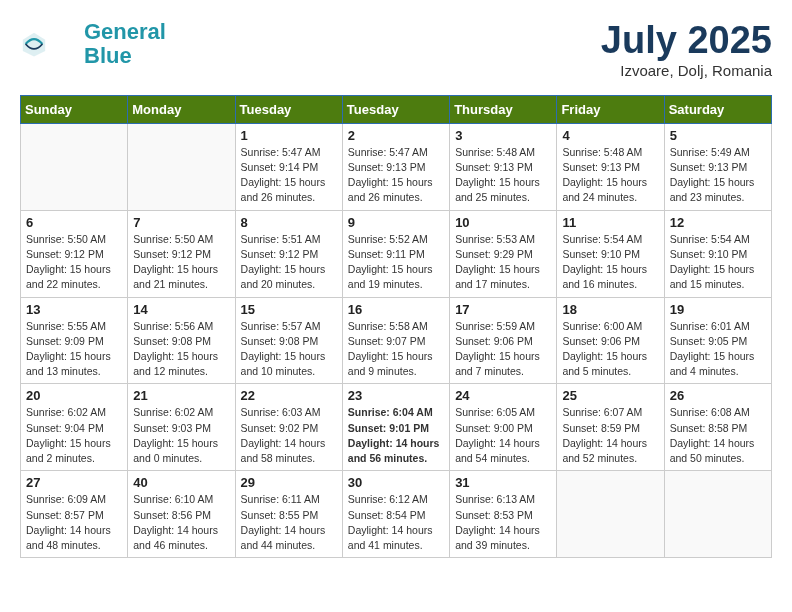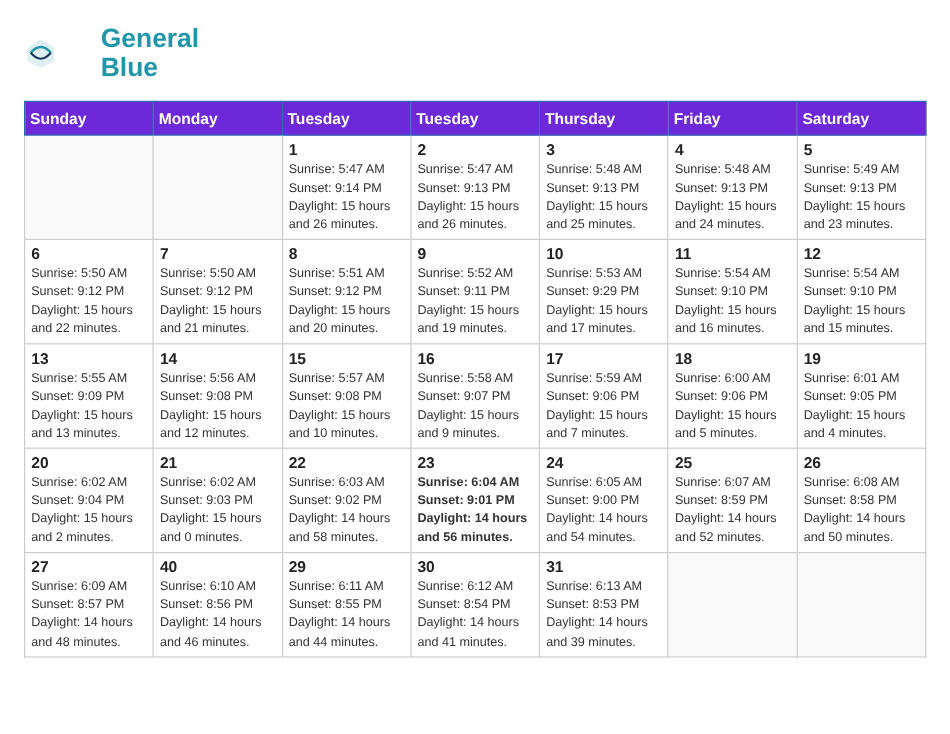--- a/index.html
+++ b/index.html
@@ -47,21 +47,21 @@
     .subtitle {
       font-size: 15px;
       color: #333;
     }
     table {
       width: 100%;
       border-collapse: collapse;
       font-size: 11px;
     }
     thead th {
-      background-color: #6d28d9;
+      background-color: #4d7c0f;
       color: #fff;
       padding: 6px 4px;
       text-align: left;
       font-size: 13px;
       font-weight: bold;
       border: 1px solid #2b6cb0;
     }
     tbody td {
       border: 1px solid #ccc;
       vertical-align: top;
@@ -94,20 +94,24 @@
       <polygon points="20,4 36,14 36,30 20,38 4,30 4,14" fill="#2196a8" opacity="0.15"></polygon>
       <path d="M8 20 Q20 6 32 20" fill="none" stroke="#2196a8" stroke-width="3"></path>
       <path d="M8 20 Q20 34 32 20" fill="none" stroke="#1a3a5c" stroke-width="2.5"></path>
     </svg>
     <div>
       <div class="logo-text">
         <span>General</span><br><span style="color:#2196a8">Blue</span>
       </div>
     </div>
   </div>
+  <div class="title-area">
+    <div class="month-title">July 2025</div>
+    <div class="subtitle">Izvoare, Dolj, Romania</div>
+  </div>
 </div>
 
 <table>
   <thead>
     <tr>
     <th>Sunday</th>
         <th>Monday</th>
         <th>Tuesday</th>
         <th>Tuesday</th>
         <th>Thursday</th>

